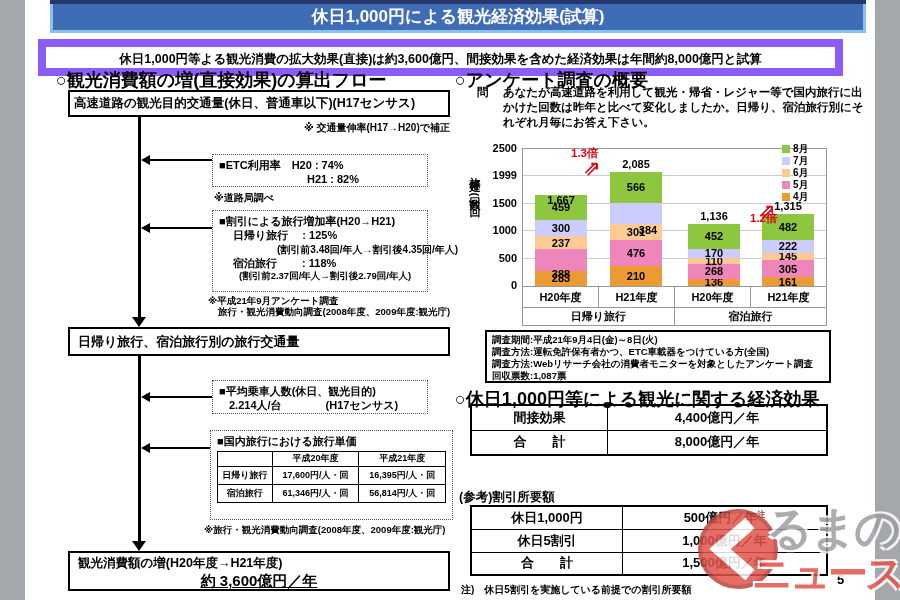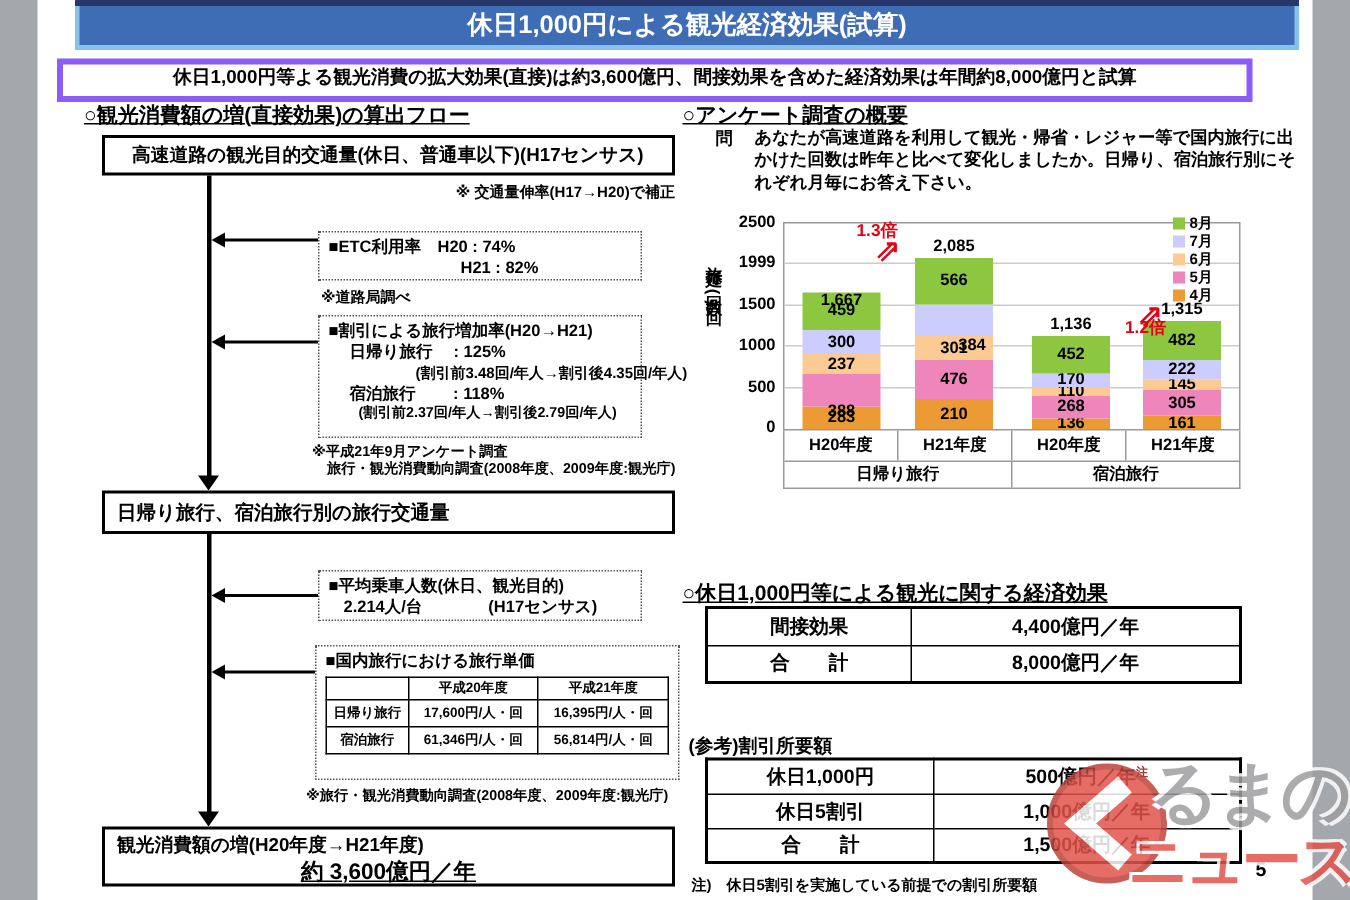--- a/index.html
+++ b/index.html
@@ -2,21 +2,21 @@
 <html><head>
 <meta charset="utf-8">
 <style>
   html,body{margin:0;padding:0;}
   body{width:900px;height:600px;position:relative;background:#A4A7AB;overflow:hidden;
        font-family:"Liberation Sans","DejaVu Sans",sans-serif;color:#000;}
   .abs{position:absolute;}
   #slide{position:absolute;left:25px;top:0;width:850px;height:600px;background:#fff;}
   .b{font-weight:bold;}
   .ul{text-decoration:underline;}
-  .heading{font-size:14px;font-weight:bold;text-decoration:underline;white-space:nowrap;}
+  .heading{font-size:18px;font-weight:bold;white-space:nowrap;}
   .flowbox{border:2px solid #000;background:#fff;font-weight:bold;}
   .dashbox{border:1.5px dotted #555;background:#fff;font-weight:bold;font-size:11px;line-height:1.3;padding:3px 6px;box-sizing:border-box;}
   .note{font-size:9.5px;font-weight:bold;white-space:nowrap;}
   .vline{width:3px;background:#000;}
   .hline{height:2px;background:#000;}
   .arrow-left{width:0;height:0;border-top:5px solid transparent;border-bottom:5px solid transparent;border-right:9px solid #000;}
   .arrow-down{width:0;height:0;border-left:7px solid transparent;border-right:7px solid transparent;border-top:10px solid #000;}
   table{border-collapse:collapse;}
   .datatable{width:358px;border:2px solid #000;}
   .datatable td{border:1.5px solid #000;text-align:center;font-size:13px;font-weight:bold;padding:0;}
@@ -50,28 +50,28 @@
 </head>
 <body>
 
 <div id="slide">
 
   <div class="abs" style="left:25px;top:0;width:816px;height:4px;background:#27376B;"></div>
   <div class="abs" style="left:25px;top:4px;width:810px;height:26px;background:#3E6DB5;border-left:3px solid #85C2EC;border-right:3px solid #85C2EC;border-bottom:3px solid #85C2EC;">
     <div style="text-align:center;color:#fff;font-weight:bold;font-size:17px;line-height:26px;white-space:nowrap;">休日1,000円による観光経済効果(試算)</div>
   </div>
 
-  <div class="abs" style="left:13px;top:39px;width:789px;height:21px;border:4px solid #8b5cf6;display:flex;align-items:flex-start;justify-content:center;">
+  <div class="abs" style="left:13px;top:39px;width:789px;height:21px;border:8px solid #8b5cf6;display:flex;align-items:flex-end;justify-content:center;">
     <span class="b" style="font-size:12.5px;white-space:nowrap;">休日1,000円等よる観光消費の拡大効果(直接)は約3,600億円、間接効果を含めた経済効果は年間約8,000億円と試算</span>
   </div>
 
   <div class="abs heading" style="left:31px;top:68px;">○観光消費額の増(直接効果)の算出フロー</div>
 
   <div class="abs flowbox" style="left:43px;top:90px;width:382px;height:27px;box-sizing:border-box;">
-    <div style="font-size:12.5px;line-height:23px;padding-left:18px;white-space:nowrap;">高速道路の観光目的交通量(休日、普通車以下)(H17センサス)</div>
+    <div style="font-size:12.5px;line-height:23px;padding-left:4px;white-space:nowrap;">高速道路の観光目的交通量(休日、普通車以下)(H17センサス)</div>
   </div>
   <div class="abs note" style="left:198px;top:121px;width:227px;text-align:right;font-size:10px;">※ 交通量伸率(H17→H20)で補正</div>
 
   <div class="abs vline" style="left:113px;top:117px;height:201px;"></div>
   <div class="abs arrow-down" style="left:107px;top:317px;"></div>
   <div class="abs vline" style="left:113px;top:356px;height:186px;"></div>
   <div class="abs arrow-down" style="left:107px;top:541px;"></div>
 
   <div class="abs hline" style="left:122px;top:159px;width:65px;"></div>
   <div class="abs arrow-left" style="left:116px;top:155px;"></div>
@@ -244,20 +244,26 @@
           <div class="legend-swatch" style="background: rgb(236, 154, 51);"></div>
           <div class="">4月</div>
         </div>
       </div>
     <div class="abs ann" style="left:116px;top:6px;">1.3倍</div>
     <div class="abs ann-arrow" style="left:128px;top:18px;">⇗</div>
     <div class="abs ann" style="left:295px;top:50px;margin-top:21px;">1.2倍</div>
     <div class="abs ann-arrow" style="left:303px;top:61px;">⇗</div>
   </div>
 
+  <div class="abs" style="left:460px;top:330px;width:346px;height:53px;border:2px solid #000;box-sizing:border-box;padding:2px 5px;">
+    <div class="b" style="font-size:9.5px;line-height:1.26;white-space:nowrap;">調査期間:平成21年9月4日(金)～8日(火)</div>
+    <div class="b" style="font-size:9.5px;line-height:1.26;white-space:nowrap;">調査方法:運転免許保有者かつ、ETC車載器をつけている方(全国)</div>
+    <div class="b" style="font-size:9.5px;line-height:1.26;white-space:nowrap;">調査方法:Webリサーチ会社の消費者モニターを対象としたアンケート調査</div>
+    <div class="b" style="font-size:9.5px;line-height:1.26;white-space:nowrap;">回収票数:1,087票</div>
+  </div>
 
   <div class="abs heading" style="left:430px;top:387px;">○休日1,000円等による観光に関する経済効果</div>
 
   <table class="abs datatable" style="left:445px;top:404px;">
     <tbody>
     <tr style="height:25px;">
       <td>間接効果</td>
       <td>4,400億円／年</td>
     </tr>
     <tr style="height:25px;">

